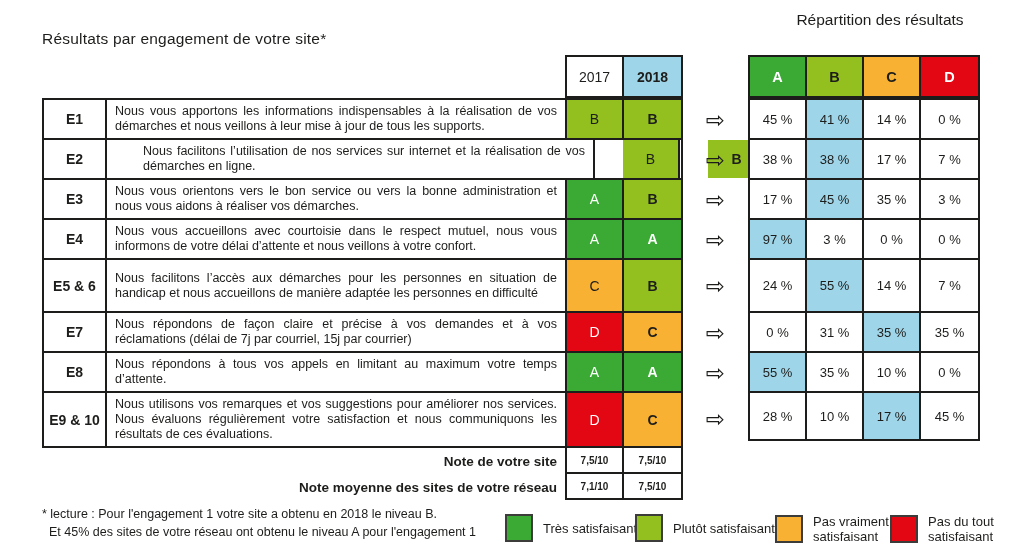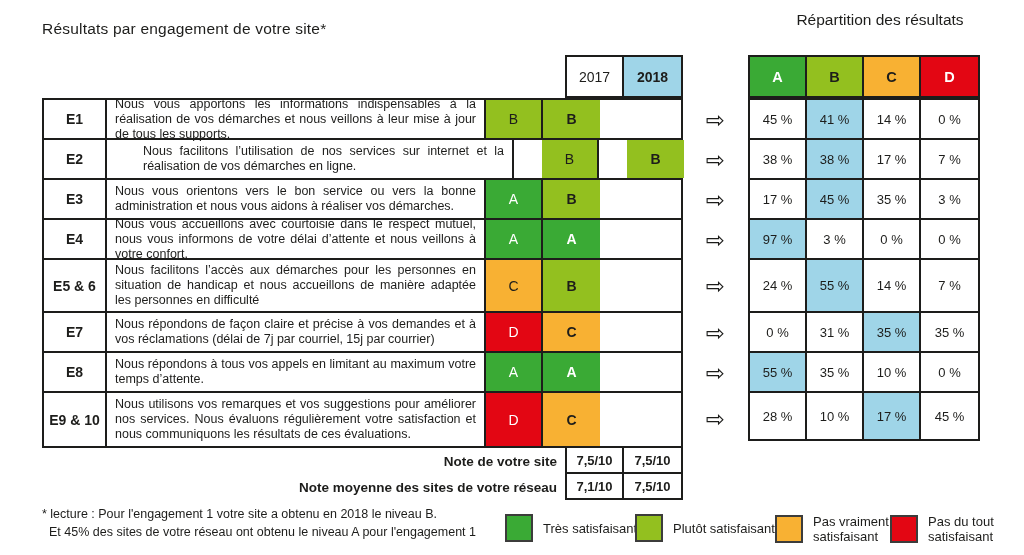--- a/index.html
+++ b/index.html
@@ -1,36 +1,36 @@
 <!DOCTYPE html>
 <html style="--green: #3aaa35; --light-green: #93c01f; --orange: #f8b133; --red: #e30613; --highlight-blue: #9fd5e8; --border: #1d1d1b;"><head>
 <meta charset="utf-8">
 <style>
   html,body { margin:0; padding:0; background:#fff; }
   .canvas {
     position:relative; width:1024px; height:555px; background:#ffffff;
     font-family:"Liberation Sans", sans-serif; color:#1d1d1b; overflow:hidden;
   }
-  .left-title { position:absolute; left:42px; top:20px; font-size:15.5px; letter-spacing:.2px; }
+  .left-title { position:absolute; left:42px; top:30px; font-size:15.5px; letter-spacing:.2px; }
   .right-title { position:absolute; left:740px; top:10px; width:280px; text-align:center; font-size:15.5px; line-height:19px; }
 
   
   .year-header { position:absolute; left:565px; top:55px; width:118px; height:43px; box-sizing:border-box;
     border:2px solid var(--border); display:flex; }
   .yh-cell { flex:none; width:57px; box-sizing:border-box; display:flex; align-items:center; justify-content:center; font-size:14px; }
   .yh-2017 { border-right:2px solid var(--border); background:#fff; }
   .yh-2018 { background:var(--highlight-blue); font-weight:bold; }
 
   
   .left-table { position:absolute; left:42px; top:98px; width:641px; box-sizing:border-box; border:2px solid var(--border); }
   .lt-row { display:flex; box-sizing:border-box; border-bottom:2px solid var(--border); }
   .lt-row:last-child { border-bottom:none; }
   .lt-id { flex:none; width:63px; box-sizing:border-box; border-right:2px solid var(--border);
     display:flex; align-items:center; justify-content:center; font-weight:bold; font-size:14px; }
-  .lt-desc { flex:none; width:379px; box-sizing:border-box; border-right:2px solid var(--border);
+  .lt-desc { flex:none; width:460px; box-sizing:border-box; border-right:2px solid var(--border);
     display:flex; align-items:center; padding:0 8px; font-size:12.5px; line-height:15px; }
   .lt-desc span { width:100%; text-align:justify; }
   .lt-grade { flex:none; width:57px; box-sizing:border-box; display:flex; align-items:center; justify-content:center; font-size:14px; }
   .lt-grade.g17 { border-right:2px solid var(--border); }
   .lt-grade.g18 { font-weight:bold; }
 
   
   .arrows-col { position:absolute; left:683px; top:98px; width:65px; padding-top:2px; }
   .arrow-row { display:flex; align-items:center; justify-content:center; }
   .arrow { font-family:"DejaVu Sans", sans-serif; font-size:23px; line-height:1; color:#1d1d1b; }
@@ -51,21 +51,21 @@
   .dt-cell:last-child { border-right:none; }
   .dt-cell.hl { background:var(--highlight-blue); }
 
   
   .note-label { position:absolute; left:42px; width:515px; text-align:right; font-weight:bold; font-size:13.5px; }
   .nl1 { top:454px; } .nl2 { top:480px; }
   .note-values { position:absolute; left:565px; top:446px; width:118px; box-sizing:border-box; border:2px solid var(--border); }
   .nv-row { display:flex; height:24px; box-sizing:content-box; border-bottom:2px solid var(--border); }
   .nv-row.last { border-bottom:none; }
   .nv-cell { flex:none; width:57px; box-sizing:border-box; display:flex; align-items:center; justify-content:center;
-    font-weight:bold; font-size:13px; }
+    font-weight:bold; font-size:10px; }
   .nv-cell:first-child { border-right:2px solid var(--border); }
 
   
   .footnote { position:absolute; left:42px; top:505px; font-size:12.5px; line-height:18px; }
   .fn2 { padding-left:7px; }
 
   
   .legend-item { position:absolute; top:514px; display:flex; align-items:center; gap:10px; font-size:13px; line-height:15px; }
   .swatch { flex:none; width:24px; height:24px; border:2px solid #3c3c3b; }
 </style>

